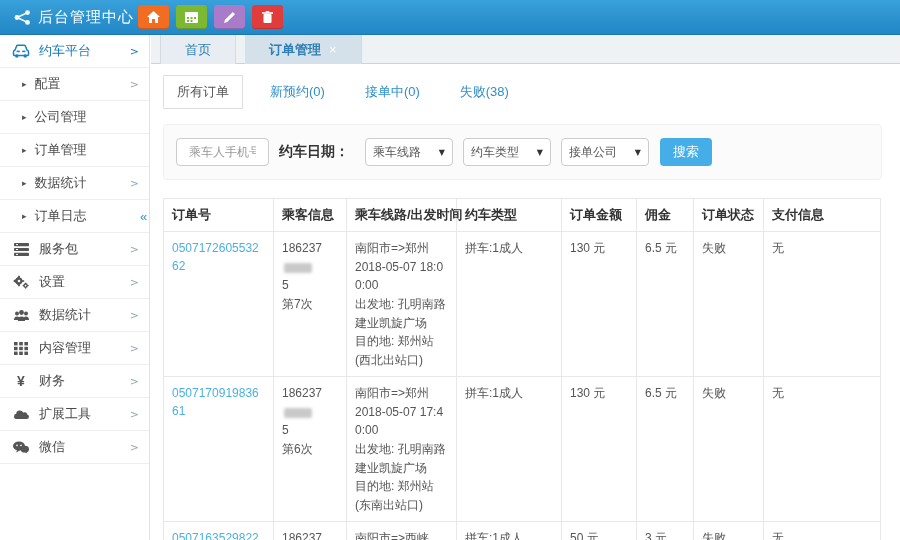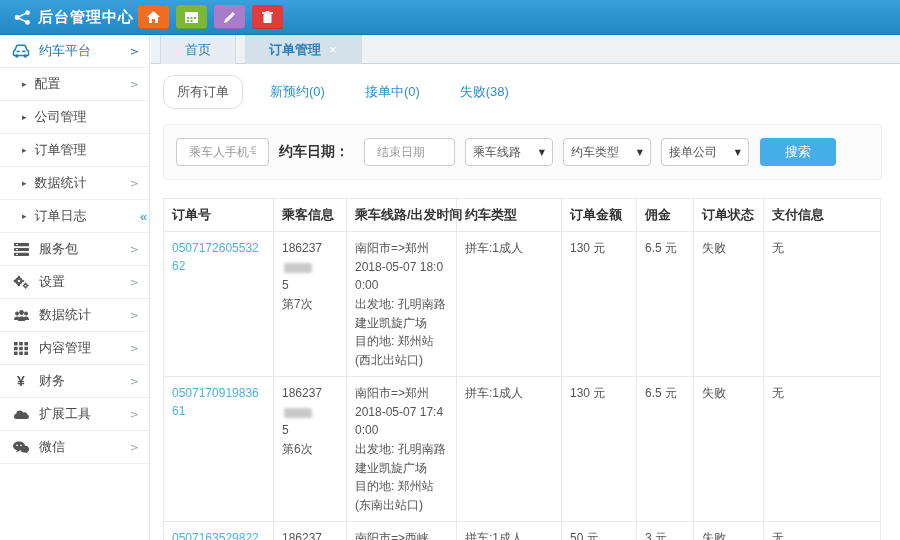--- a/index.html
+++ b/index.html
@@ -5,21 +5,21 @@
   * { margin:0; padding:0; box-sizing:border-box; }
   html,body { width:900px; height:540px; overflow:hidden; background:#fff;
     font-family:"Liberation Sans","DejaVu Sans",sans-serif; }
 
   
   .topbar { position:absolute; left:0; top:0; width:900px; height:35px;
     background:linear-gradient(180deg,#38a0da 0%,#2287c6 100%);
     border-bottom:1px solid #1b76b1; display:flex; align-items:center; }
   .brand { display:flex; align-items:center; gap:7px; padding-left:14px; width:128px; }
   .brand svg { display:block; }
-  .brand-title { color:#fff; font-size:15px; font-weight:bold; letter-spacing:1px; white-space:nowrap; }
+  .brand-title { color:#fff; font-size:15px; font-weight:normal; letter-spacing:1px; white-space:nowrap; }
   .top-btns { display:flex; gap:7px; margin-left:10px; }
   .top-btn { width:31px; height:24px; border-radius:3px; display:flex; align-items:center;
     justify-content:center; cursor:pointer; box-shadow:inset 0 -1px 0 rgba(0,0,0,.15); }
   .top-btn svg { display:block; }
 
   
   .sidebar { position:absolute; left:0; top:35px; width:150px; height:505px;
     background:#fff; border-right:1px solid #dde3e8; }
   .side-item { height:33px; display:flex; align-items:center; border-bottom:1px solid #efefef;
     padding:0 10px 0 12px; cursor:pointer; font-size:13px; color:#4a4a4a; background:#fff; }
@@ -41,38 +41,38 @@
     border-right:1px solid #d4dce2; margin-left:9px; }
   .tab:first-child { border-left:1px solid #d4dce2; }
   .tab.active { background:#d4e0ea; font-weight:bold; }
   .tab .x { color:#fbfdfe; font-size:13px; font-weight:normal; cursor:pointer; }
 
   .content { padding:11px 18px 0 12px; }
 
   
   .ftabs { display:flex; align-items:center; gap:14px; margin-bottom:15px; }
   .ftab { font-size:13px; color:#2e8fc9; padding:7px 13px; cursor:pointer; white-space:nowrap; }
-  .ftab.active { color:#555; background:#fff; border:1px solid #ddd; border-radius:11px; }
+  .ftab.active { color:#555; background:#fff; border:1px solid #ddd; border-radius:1px; }
 
   
   .fpanel { background:#fbfbfb; border:1px solid #f0f0f0; border-radius:4px;
     padding:13px 12px; display:flex; align-items:center; margin-bottom:18px; }
   .fpanel input { height:28px; border:1px solid #ccc; border-radius:4px; padding:0 12px;
     font-size:12px; color:#555; background:#fff; outline:none;
     font-family:"Liberation Sans","DejaVu Sans",sans-serif; }
   .fpanel input::placeholder { color:#999; }
   .inp-phone { width:93px; }
   .inp-date { width:91px; }
   .flabel { font-size:14px; color:#333; font-weight:bold; margin:0 6px 0 10px; white-space:nowrap; }
   .fsel { height:28px; width:88px; border:1px solid #ccc; border-radius:4px; background:#fff;
     display:flex; align-items:center; justify-content:space-between; padding:0 7px;
     font-size:12px; color:#555; margin-left:10px; cursor:pointer; white-space:nowrap; }
   .fsel .dn { font-size:8px; color:#333; font-family:"DejaVu Sans",sans-serif; }
   .gap8 { margin-left:9px; }
-  .search-btn { height:28px; padding:0 25px; border:none; border-radius:4px; color:#fff;
+  .search-btn { height:28px; padding:0 13px; border:none; border-radius:4px; color:#fff;
     font-size:13px; margin-left:11px; cursor:pointer; background:#45aee8;
     font-family:"Liberation Sans","DejaVu Sans",sans-serif; }
 
   
   table { border-collapse:collapse; table-layout:fixed; width:717px; font-size:12px; }
   th,td { border:1px solid #e8e8e8; text-align:left; vertical-align:top;
     padding:7px 8px; color:#555; line-height:1.55; word-break:break-all; }
   th { font-size:13px; color:#333; font-weight:bold; padding:6px 8px; white-space:nowrap; }
   td.row-tall { height:109px; }
   .order-link { color:#4cb0e4; cursor:pointer; text-decoration:none; display:block; line-height:1.5; }
@@ -300,21 +300,20 @@
     <div class="ftabs">
       <span class="ftab active">所有订单</span>
       <span class="ftab">新预约(0)</span>
       <span class="ftab">接单中(0)</span>
       <span class="ftab">失败(38)</span>
     </div>
 
     <div class="fpanel">
       <input class="inp-phone" type="text" placeholder="乘车人手机号" style="">
       <span class="flabel">约车日期：</span>
-      <input class="inp-date gap8" type="text" placeholder="结束日期" style="">
       <div class="fsel">
         <span>乘车线路</span>
         <span class="dn">▼</span>
       </div>
       <div class="fsel">
         <span>约车类型</span>
         <span class="dn">▼</span>
       </div>
       <div class="fsel">
         <span>接单公司</span>

